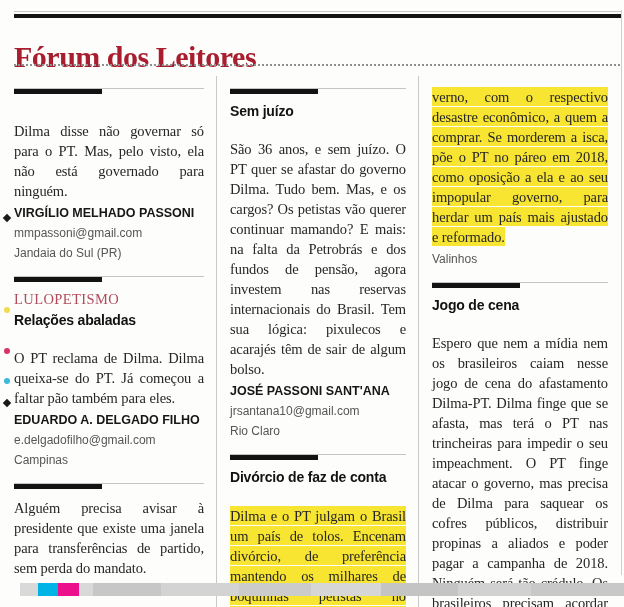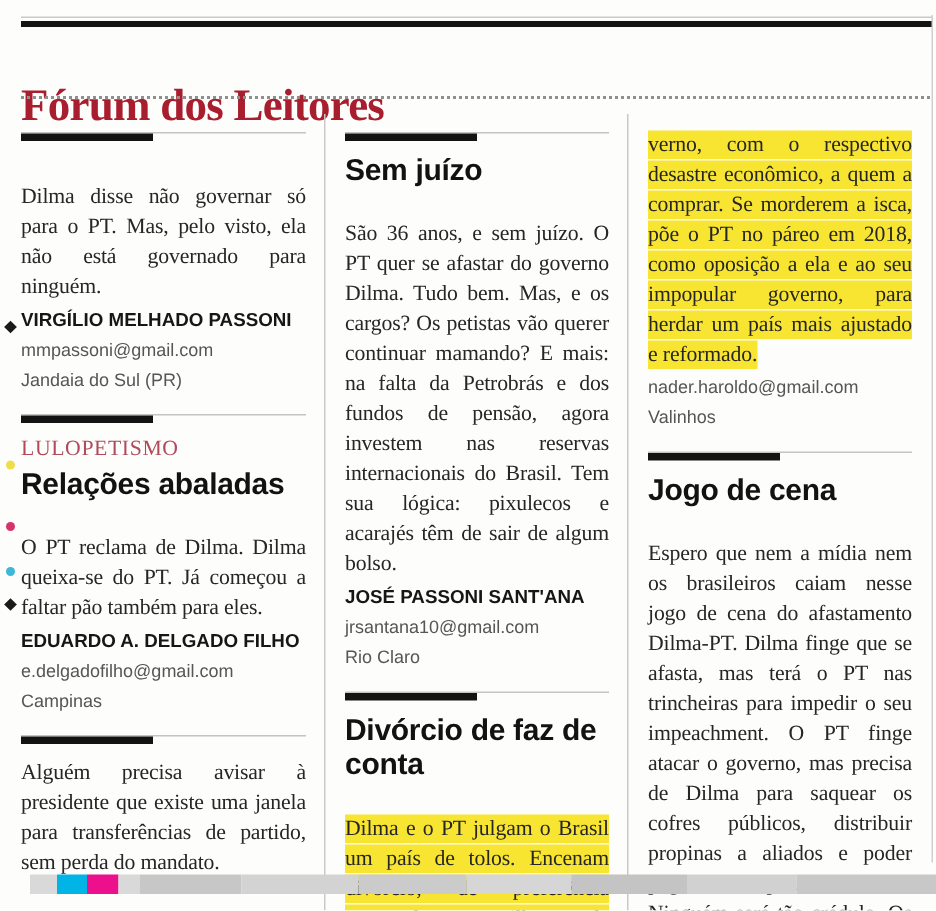--- a/index.html
+++ b/index.html
@@ -1,34 +1,34 @@
 <!DOCTYPE html>
 <html><head>
 <meta charset="utf-8">
 <style>
   html,body{margin:0;padding:0;background:#ffffff;}
   .page{position:relative;width:624px;height:607px;background:#fdfdfb;overflow:hidden;
         font-family:"Liberation Sans",sans-serif;}
   
   .top-hairline{position:absolute;left:14px;right:2px;top:11px;border-top:1px solid #c9c9c9;}
   .top-rule{position:absolute;left:14px;right:2px;top:14px;height:4px;background:#141414;}
-  .masthead{position:absolute;left:14px;top:34px;font-family:"Liberation Serif",serif;
+  .masthead{position:absolute;left:14px;top:20px;font-family:"Liberation Serif",serif;
             font-weight:bold;font-size:30px;letter-spacing:-0.5px;color:#a81e2e;}
   .dotted-rule{position:absolute;left:14px;right:4px;top:64px;border-top:2px dotted #8f8f8f;}
   .right-edge{position:absolute;right:2px;top:10px;height:565px;border-left:1px solid #cfcfcf;}
   
   .cols{position:absolute;left:14px;top:76px;right:4px;display:flex;min-height:494px;}
   .col{width:202px;box-sizing:border-box;padding-right:12px;}
   .col + .col{border-left:1px solid #c9c9c9;padding-left:13px;}
   .letter{margin-bottom:16px;}
   .rule{position:relative;border-top:1px solid #c4c4c4;height:6px;margin:12px 0 8px;}
   .rule::after{content:"";position:absolute;left:0;top:0;width:88px;height:4.5px;background:#131313;}
   .kicker{font-family:"Liberation Serif",serif;font-size:14.5px;color:#b04b5c;
           letter-spacing:0.4px;margin:8px 0 2px;}
-  .heading{font-size:20px;font-weight:bold;color:#121212;letter-spacing:-0.2px;margin:4px 0 20px;}
+  .heading{font-size:14px;font-weight:bold;color:#121212;letter-spacing:-0.2px;margin:4px 0 20px;}
   .body{font-family:Liberation Serif, serif;font-size:14.5px;line-height:20px;color:#262626;
         text-align:justify;margin:0 0 3px;letter-spacing:-0.1px;}
   .body.continuation{margin-top:10px;}
   .body.after-rule{margin-top:26px;}
   .hl{background:#f8e532;padding:1.5px 0;-webkit-box-decoration-break:clone;box-decoration-break:clone;}
   .author{font-size:12.5px;font-weight:bold;color:#161616;margin-top:4px;line-height:16px;}
   .email{font-size:12px;color:#565656;margin-top:5px;line-height:14px;}
   .city{font-size:12px;color:#565656;margin-top:6px;line-height:14px;}
   
   .mark{position:absolute;left:4px;}
@@ -90,21 +90,20 @@
       <div class="letter">
         <div class="rule"></div>
         <div class="heading">Divórcio de faz de conta</div>
         <p class="body"><span class="hl">Dilma e o PT julgam o Brasil um país de tolos. Encenam divórcio, de preferência mantendo os milhares de boquinhas petistas no governo. Assim ela atrai a oposição e o PMDB para o ajuste e as reformas, afasta o impeachment, salva o PT da contrariedade de suas bases e transfere o ônus eleitoral de seu próprio go-</span></p>
       </div>
     </div>
 
     <div class="col">
       <div class="letter">
         <p class="body continuation"><span class="hl">verno, com o respectivo desastre econômico, a quem a comprar. Se morderem a isca, põe o PT no páreo em 2018, como oposição a ela e ao seu impopular governo, para herdar um país mais ajustado e reformado.</span></p>
-        <div class="email">nader.haroldo@gmail.com</div>
         <div class="city">Valinhos</div>
       </div>
 
       <div class="letter">
         <div class="rule"></div>
         <div class="heading">Jogo de cena</div>
         <p class="body">Espero que nem a mídia nem os brasileiros caiam nesse jogo de cena do afastamento Dilma-PT. Dilma finge que se afasta, mas terá o PT nas trincheiras para impedir o seu impeachment. O PT finge atacar o governo, mas precisa de Dilma para saquear os cofres públicos, distribuir propinas a aliados e poder pagar a campanha de 2018. Ninguém será tão crédulo. Os brasileiros precisam acordar para esse jogo.</p>
 
       </div>
     </div>

